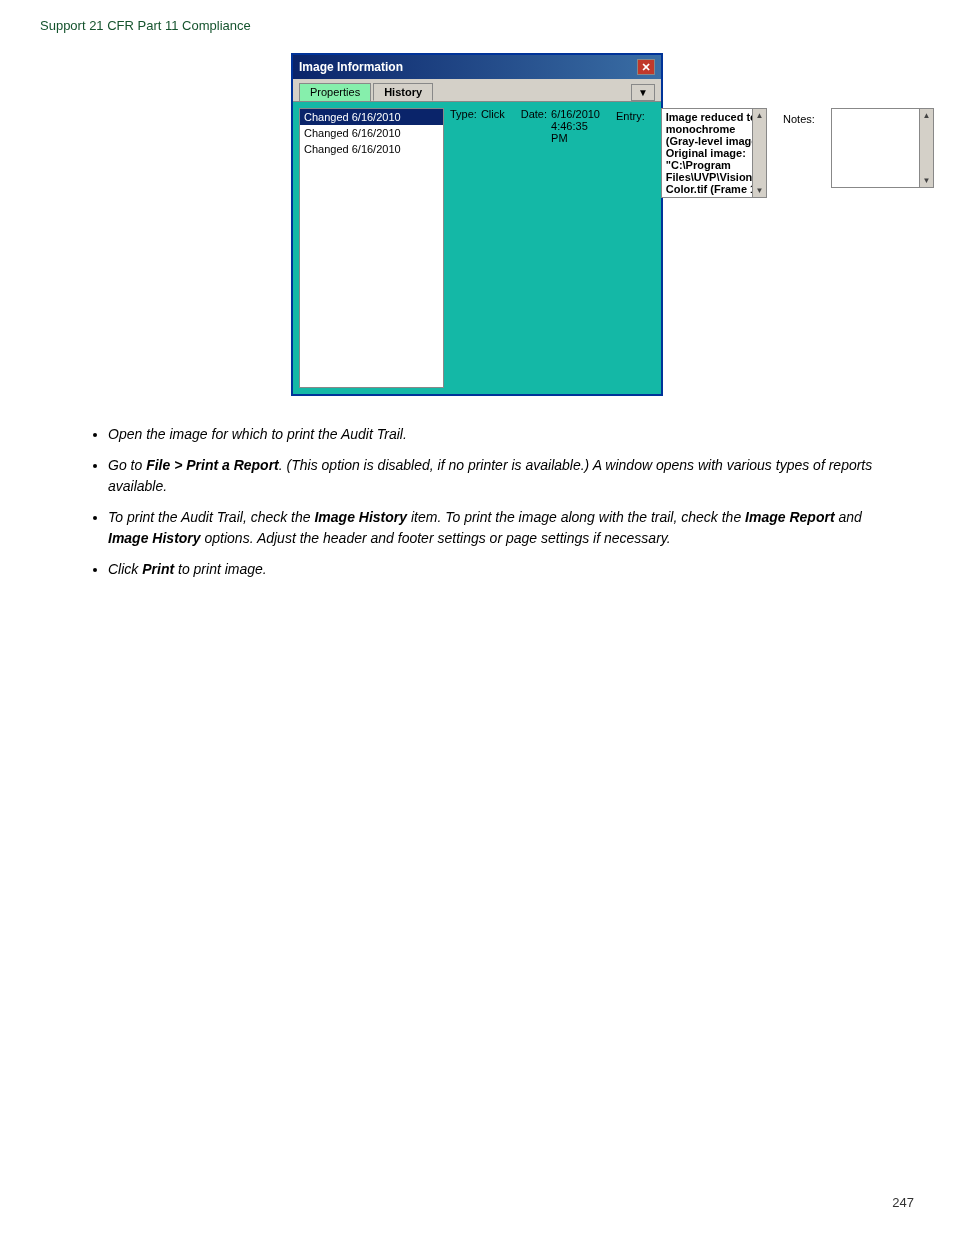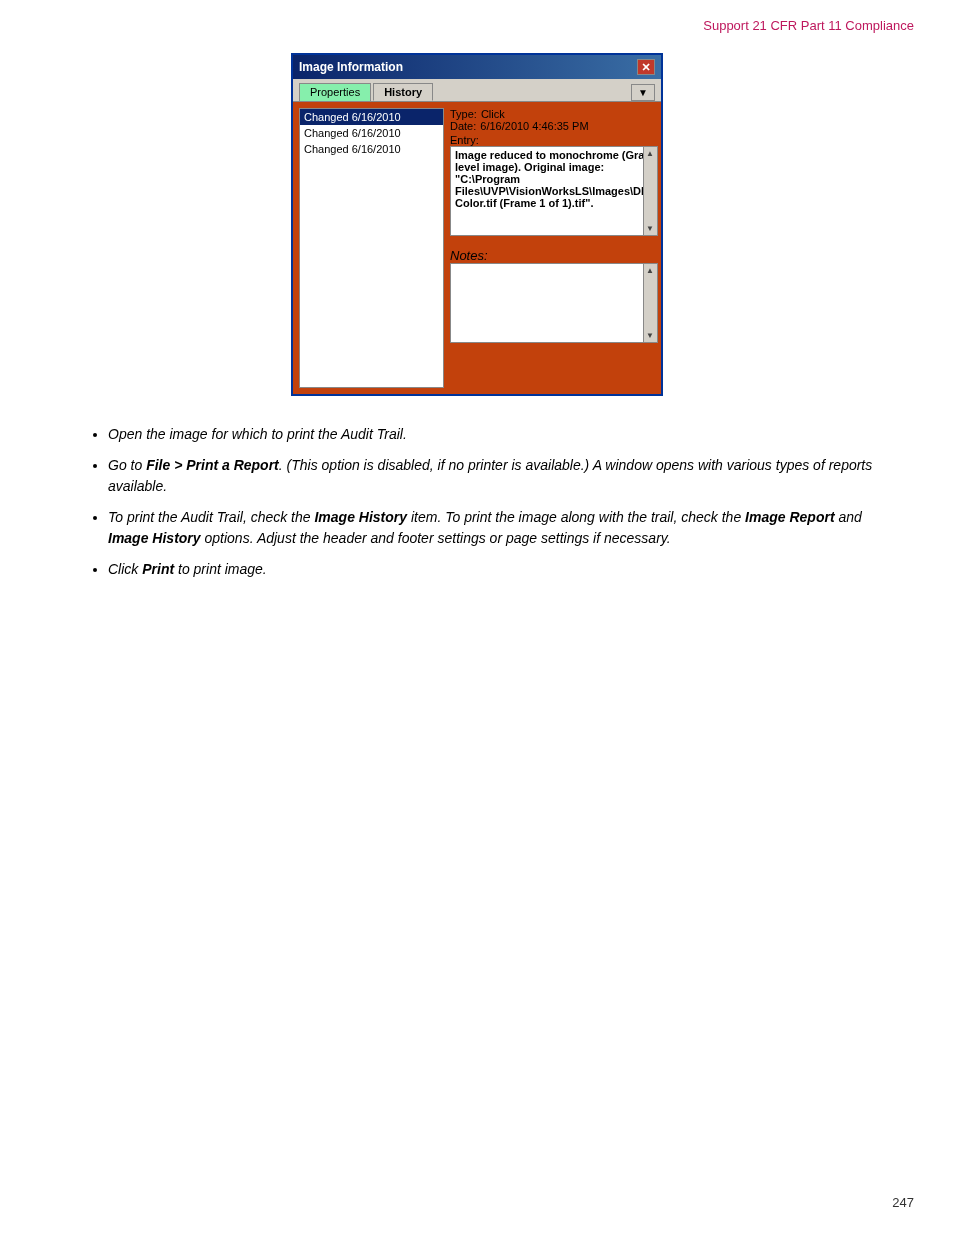--- a/index.html
+++ b/index.html
@@ -8,24 +8,24 @@
       background: #ffffff;
       font-family: Arial, sans-serif;
       font-size: 14px;
       color: #000000;
       width: 954px;
       min-height: 1235px;
       position: relative;
     }
 
     .page-header {
-      text-align: right;
+      text-align: left;
       padding: 18px 40px 10px 40px;
       font-size: 13px;
-      color: #be185d;
+      color: #14532d;
     }
 
     .page-content {
       padding: 10px 80px 40px 80px;
     }
 
     
     .dialog-wrapper {
       display: flex;
       justify-content: center;
@@ -105,21 +105,21 @@
       padding: 2px 6px;
       background: #d4d0c8;
       border: 1px solid #888;
       cursor: pointer;
     }
 
     .dialog-body {
       display: flex;
       padding: 6px;
       gap: 6px;
-      background: #c2410c;
+      background: #14b8a6;
     }
 
     .history-list {
       width: 145px;
       min-height: 280px;
       background: white;
       border: 1px solid #888;
       overflow-y: auto;
       flex-shrink: 0;
     }
@@ -132,22 +132,22 @@
     }
 
     .history-item.selected {
       background: #0a246a;
       color: white;
     }
 
     .detail-panel {
       flex: 1;
       display: flex;
-      flex-direction: column;
-      gap: 0;
+      flex-direction: row;
+      gap: 16px;
     }
 
     .detail-row {
       display: flex;
       align-items: baseline;
       gap: 4px;
       font-size: 11px;
     }
 
     .detail-label {
@@ -193,23 +193,22 @@
       align-items: center;
     }
 
     .scrollbar-arrow {
       font-size: 8px;
       color: #444;
       padding: 2px;
     }
 
     .notes-label {
-      font-size: 13px;
-      margin-top: 12px;
-      font-style: italic;
+      font-size: 11px;
+      margin-top: 5px;
     }
 
     .notes-box {
       width: 100%;
       height: 80px;
       background: white;
       border: 1px solid #888;
       position: relative;
     }
 

